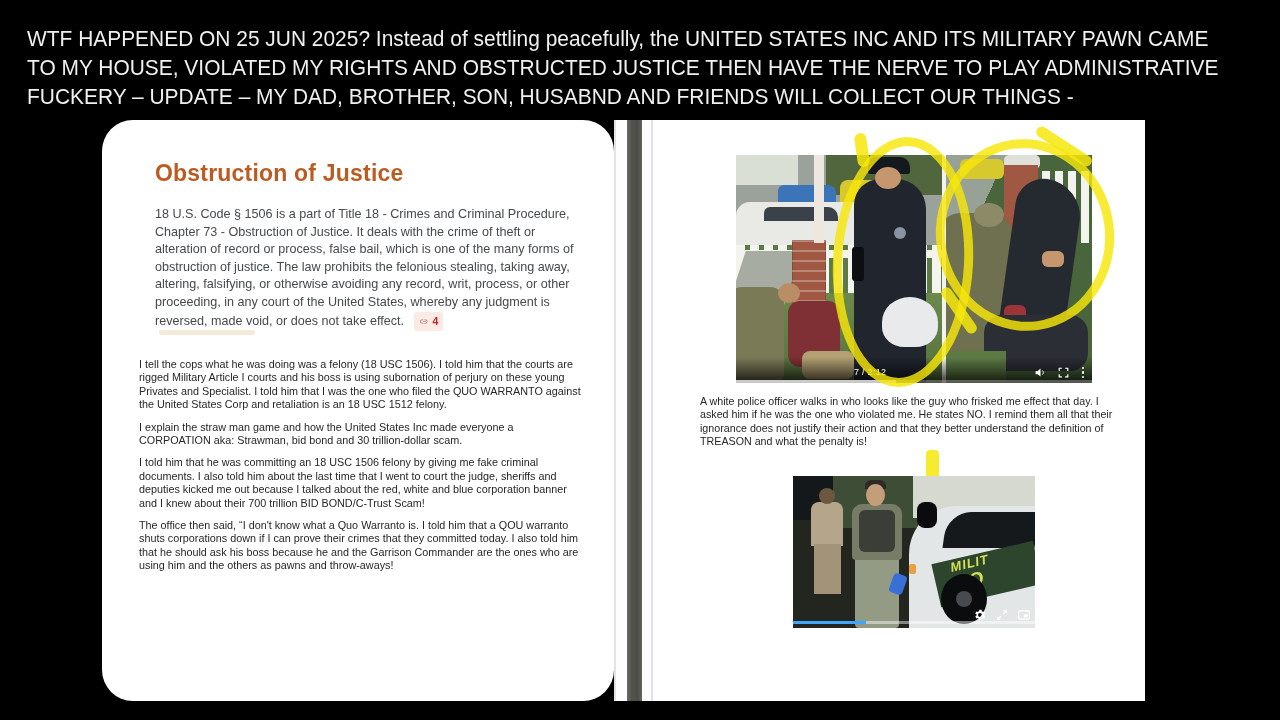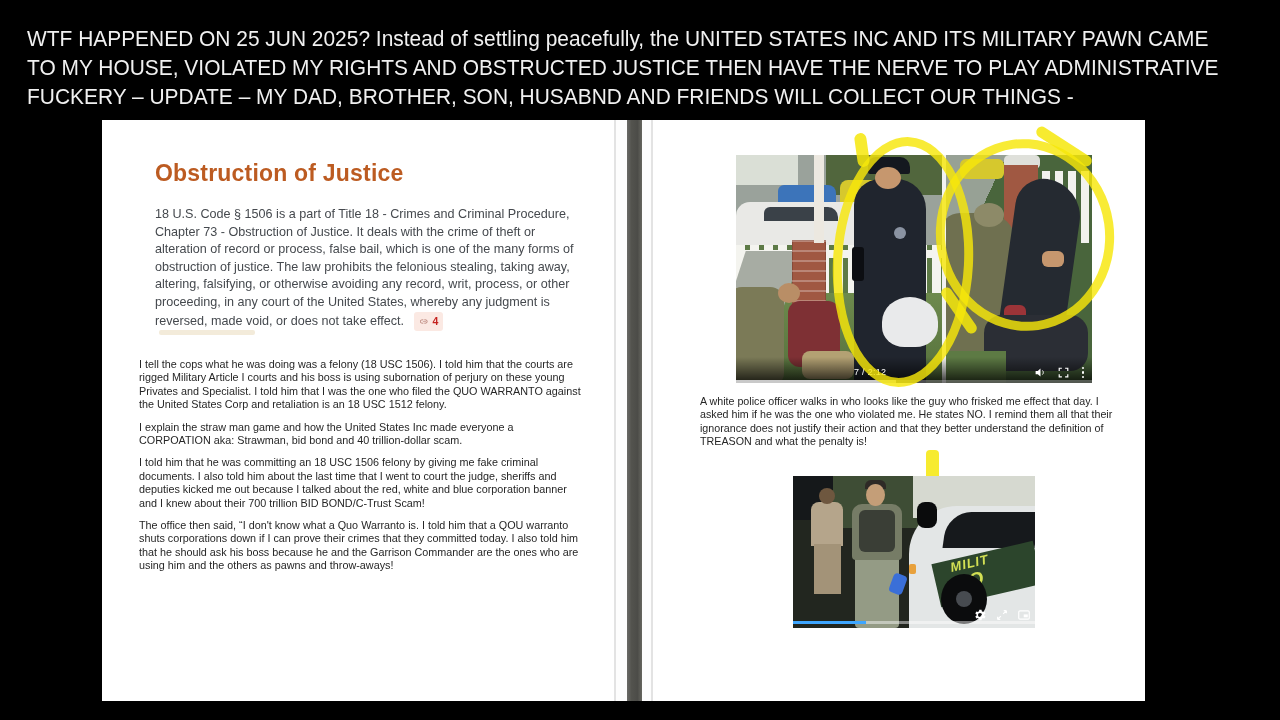--- a/index.html
+++ b/index.html
@@ -8,21 +8,21 @@
            font-family:"Liberation Sans", sans-serif; overflow:hidden; }
 
   
   .headline { position:absolute; left:27px; top:24px; color:#f0f0f0; }
   .headline .hl-line { font-size:22.5px; font-weight:500; line-height:29px;
       white-space:nowrap; transform:scaleX(.93); transform-origin:left center;
       letter-spacing:0px; }
 
   
   .page { position:absolute; top:120px; height:581px; background:#fff; }
-  .page-left  { left:102px; width:512px; }
+  .page-left  { left:102px; width:512px;border-radius:31px; }
   .page-right { left:653px; width:492px; }
   .gutter { position:absolute; top:120px; left:614px; width:39px; height:581px; background:#fdfdfd; }
   .gutter-line-l { position:absolute; left:0; top:0; width:2px; height:100%; background:#e3e3e3; }
   .gutter-bar { position:absolute; left:13px; top:0; width:15px; height:100%;
       background:linear-gradient(90deg,#6a6a66,#53534e 30%,#4c4c48 70%,#66665f); }
   .gutter-line-r { position:absolute; right:0; top:0; width:2px; height:100%; background:#e3e3e3; }
 
   
   .doc-heading { position:absolute; left:53px; top:40px; font-size:23px; font-weight:700;
       color:#bc5b21; letter-spacing:.2px; }
@@ -162,21 +162,21 @@
       <span class="cite-chip">
         <svg viewBox="0 0 24 24">
           <path fill="#b0756a" d="M3.9 12a2.6 2.6 0 0 1 2.6-2.6h3V7.9h-3a4.1 4.1 0 0 0 0 8.2h3v-1.5h-3A2.6 2.6 0 0 1 3.9 12zm4.6.75h7v-1.5h-7v1.5zm6-4.85h-3v1.5h3a2.6 2.6 0 0 1 0 5.2h-3v1.5h3a4.1 4.1 0 0 0 0-8.2z"></path>
         </svg>
         <span class="cite-num">4</span>
       </span>
     </div>
     <div class="smudge"></div>
     <div class="doc-body">
       <p>I tell the cops what he was doing was a felony (18 USC 1506). I told him that the courts are rigged Military Article I courts and his boss is using subornation of perjury on these young Privates and Specialist. I told him that I was the one who filed the QUO WARRANTO against the United States Corp and retaliation is an 18 USC 1512 felony.</p>
-      <p>I explain the straw man game and how the United States Inc made everyone a CORPOATION aka: Strawman, bid bond and 40 trillion-dollar scam.</p>
+      <p>I explain the straw man game and how the United States Inc made everyone a CORPOATION aka: Strawman, bid bond and 30 trillion-dollar scam.</p>
       <p>I told him that he was committing an 18 USC 1506 felony by giving me fake criminal documents. I also told him about the last time that I went to court the judge, sheriffs and deputies kicked me out because I talked about the red, white and blue corporation banner and I knew about their 700 trillion BID BOND/C-Trust Scam!</p>
       <p>The office then said, “I don't know what a Quo Warranto is. I told him that a QOU warranto shuts corporations down if I can prove their crimes that they committed today. I also told him that he should ask his boss because he and the Garrison Commander are the ones who are using him and the others as pawns and throw-aways!</p>
     </div>
   </div>
 
   <div class="gutter">
     <div class="gutter-line-l"></div>
     <div class="gutter-bar"></div>
     <div class="gutter-line-r"></div>
   </div>

